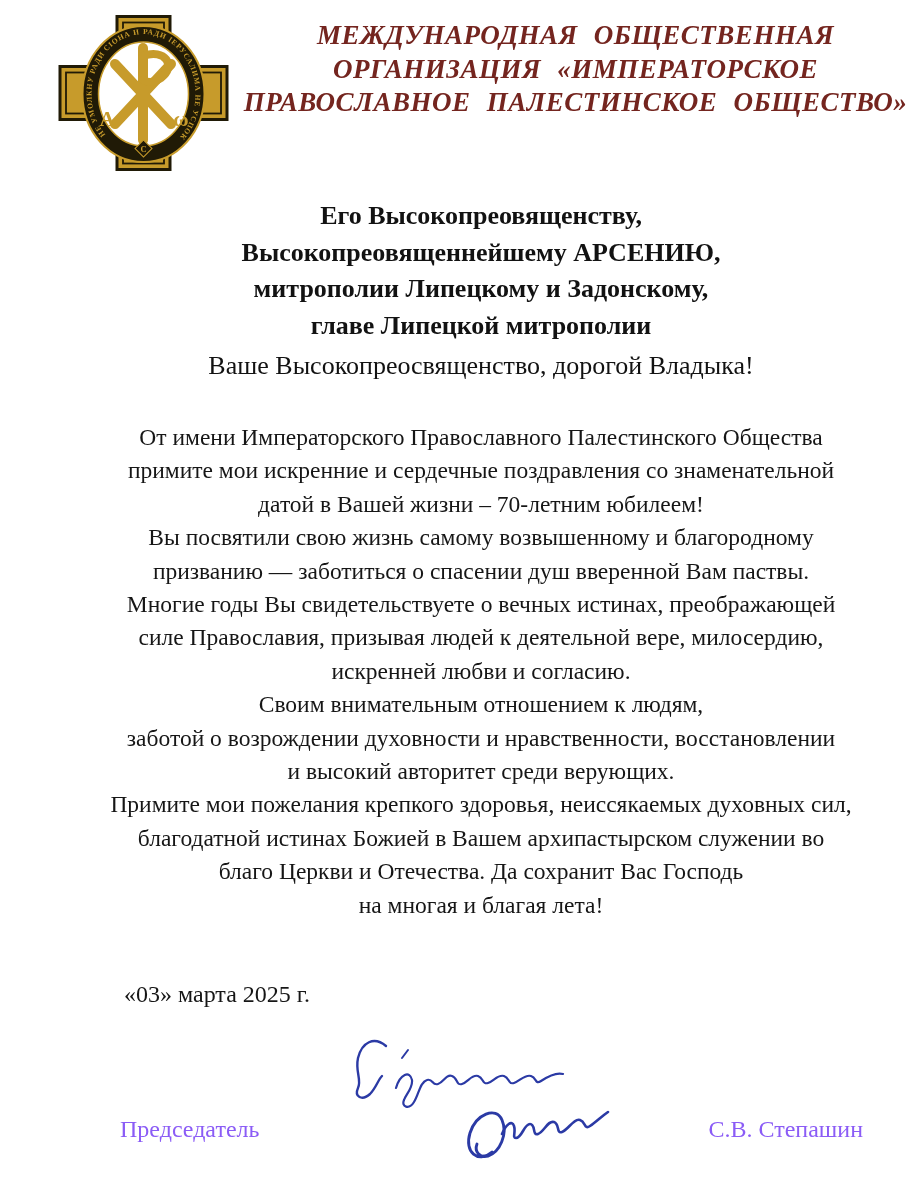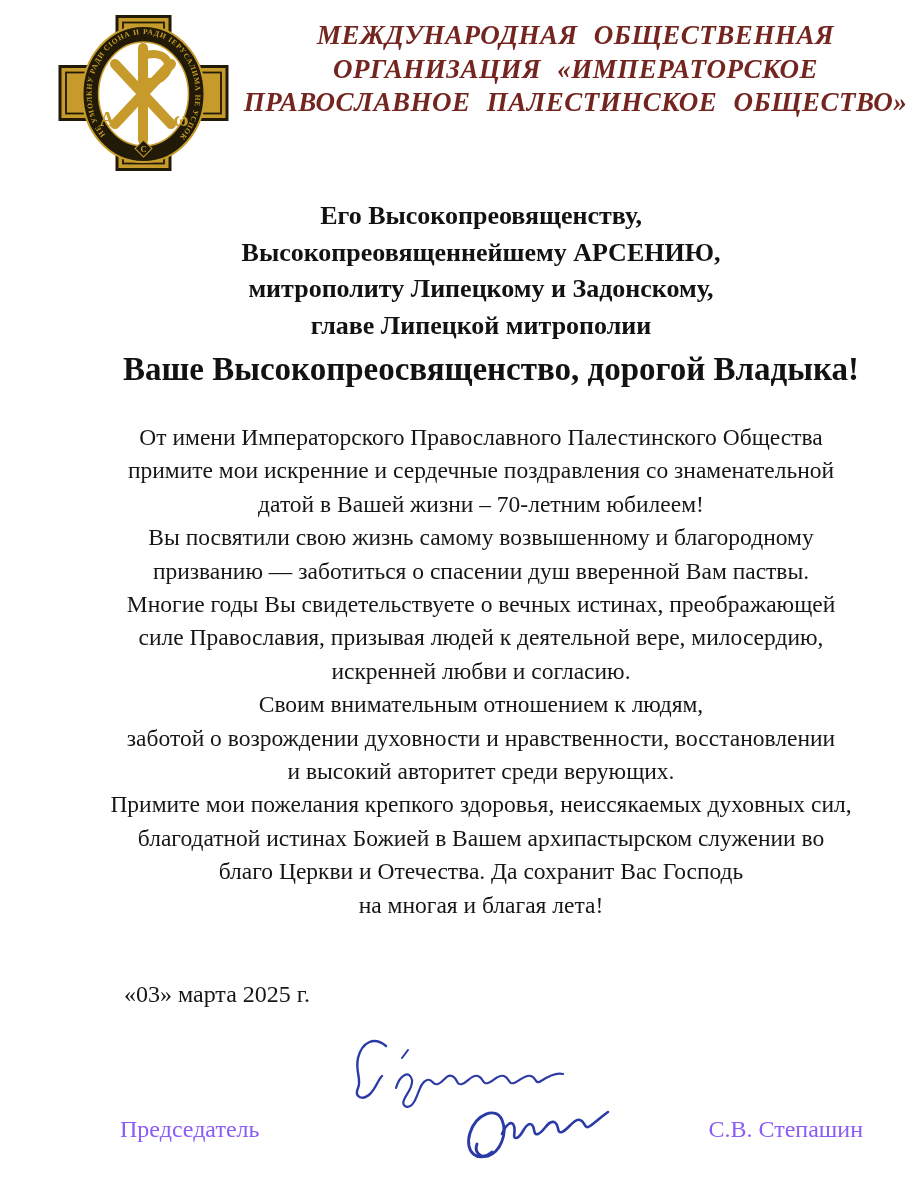--- a/index.html
+++ b/index.html
@@ -18,21 +18,21 @@
     color:#74251f;letter-spacing:.5px;word-spacing:9px;white-space:nowrap;font-style:italic;
   }
   .addressee{
     position:absolute;left:103px;top:198px;width:756px;
     text-align:center;font-weight:bold;font-size:26px;line-height:36.5px;
     color:#121212;
   }
   .addressee div{white-space:nowrap;}
   .salutation{
     position:absolute;left:103px;top:351px;width:756px;
-    text-align:right;font-weight:bold;font-size:33px;white-space:nowrap;
+    text-align:center;font-weight:normal;font-size:26px;white-space:nowrap;
     color:#121212;
   }
   .body-text{
     position:absolute;left:103px;top:421px;width:756px;
     text-align:center;font-size:23.5px;line-height:33.4px;color:#161616;
   }
   .body-text div{white-space:nowrap;}
   .date{position:absolute;left:124px;top:981px;font-size:24px;color:#161616;}
   .sig-row{
     position:absolute;left:120px;top:1116px;width:743px;
@@ -80,21 +80,21 @@
 
   <div class="org-title">
     <div>МЕЖДУНАРОДНАЯ ОБЩЕСТВЕННАЯ</div>
     <div>ОРГАНИЗАЦИЯ «ИМПЕРАТОРСКОЕ</div>
     <div>ПРАВОСЛАВНОЕ ПАЛЕСТИНСКОЕ ОБЩЕСТВО»</div>
   </div>
 
   <div class="addressee">
     <div>Его Высокопреовященству,</div>
     <div>Высокопреовященнейшему АРСЕНИЮ,</div>
-    <div>митрополиту Липецкому и Задонскому,</div>
+    <div>митрополии Липецкому и Задонскому,</div>
     <div>главе Липецкой митрополии</div>
   </div>
 
   <div class="salutation">Ваше Высокопреосвященство, дорогой Владыка!</div>
 
   <div class="body-text">
     <div>От имени Императорского Православного Палестинского Общества</div>
     <div>примите мои искренние и сердечные поздравления со знаменательной</div>
     <div>датой в Вашей жизни – 70-летним юбилеем!</div>
     <div>Вы посвятили свою жизнь самому возвышенному и благородному</div>

